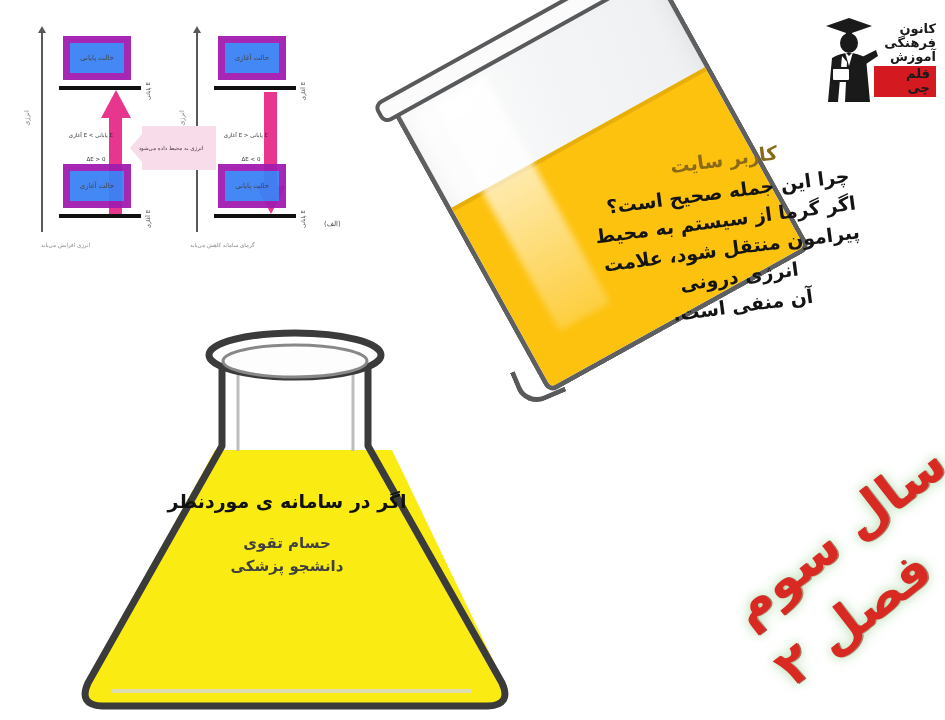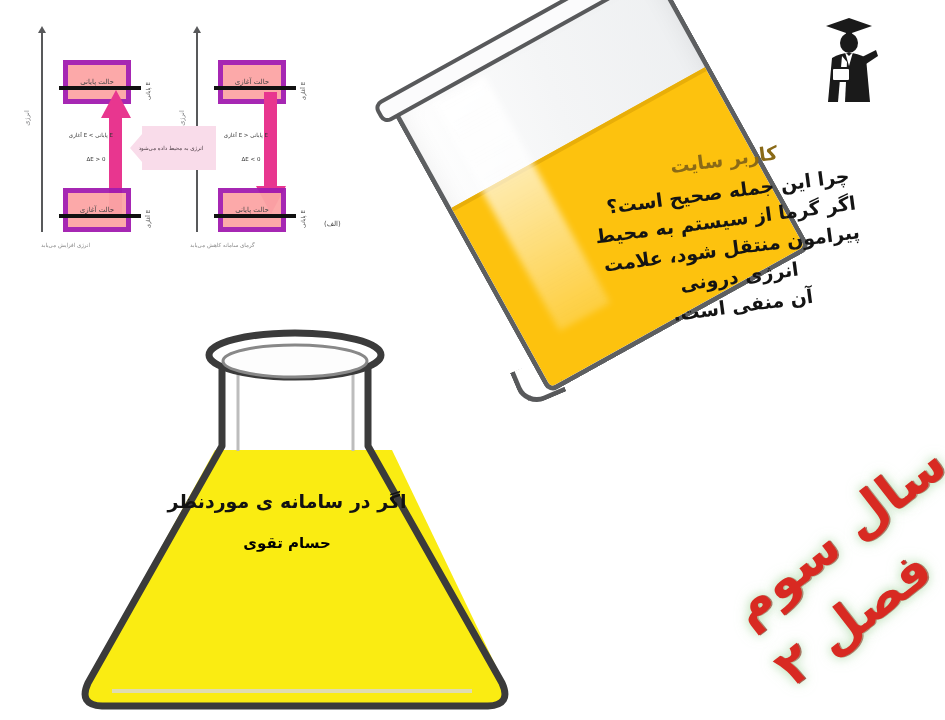--- a/index.html
+++ b/index.html
@@ -13,23 +13,23 @@
 
   
   .diagram{position:absolute;left:12px;top:14px;width:320px;height:250px;}
   .diagram .panel{position:absolute;top:0;height:250px;width:150px;}
   .panel.left{left:160px;}
   .panel.right{left:5px;}
   .yaxis{position:absolute;left:24px;top:18px;width:1.6px;height:200px;background:#58595b;}
   .yaxis:before{content:"";position:absolute;left:-3.2px;top:-6px;border-left:4px solid transparent;border-right:4px solid transparent;border-bottom:7px solid #58595b;}
   .ylab{position:absolute;left:2px;top:100px;font-size:6.5px;color:#55565a;
         transform:rotate(-90deg);transform-origin:center;white-space:nowrap;opacity:.75;}
-  .box{position:absolute;background:#fca5a5;border:5px solid #a21caf;
+  .box{position:absolute;background:#3b82f6;border:7px solid #a21caf;
        font-size:7px;color:#3b3b3b;display:flex;align-items:center;justify-content:center;
-       box-sizing:border-box;letter-spacing:0;opacity:.95;margin-top:24px;}
+       box-sizing:border-box;letter-spacing:0;opacity:.95;}
   .box.upper{left:46px;top:22px;width:68px;height:44px;}
   .box.lower{left:46px;top:150px;width:68px;height:44px;}
   .level{position:absolute;left:42px;width:82px;height:4px;background:#111;}
   .level.top{top:72px;}
   .level.bot{top:200px;}
   .lvl-tag{position:absolute;font-size:5.5px;color:#444;transform:rotate(-90deg) ;white-space:nowrap;}
   .arrowShaft{position:absolute;background:#e8368f;}
   
   .p-down .arrowShaft{left:92px;top:78px;width:13px;height:100px;}
   .p-down .arrowHead{position:absolute;left:84px;top:172px;width:0;height:0;
@@ -70,21 +70,21 @@
   .bt-title{font-size:19px;font-weight:bold;color:#8a6a17;margin-bottom:3px;line-height:1.45;}
   .bt-line{font-size:19px;font-weight:bold;color:#141414;line-height:1.52;white-space:nowrap;}
 
   
   .flask-wrap{position:absolute;left:52px;top:275px;width:500px;height:448px;}
   .flask{position:absolute;left:20px;top:8px;width:460px;height:440px;}
   .flask svg{position:absolute;left:0;top:0;}
   .flask-text{position:absolute;left:60px;top:212px;width:350px;text-align:center;}
   .ft-line{font-size:19px;font-weight:bold;color:#121212;line-height:1.55;white-space:nowrap;}
   .ft-sig{margin-top:16px;}
-  .ft-sig div{font-size:15px;font-weight:bold;color:#000000;line-height:1.5;}
+  .ft-sig div{font-size:15px;font-weight:bold;color:#404040;line-height:1.5;}
 
   
   .redtitle{position:absolute;left:660px;top:420px;width:285px;height:250px;}
   .rt{position:absolute;font-weight:bold;color:#d82a22;white-space:nowrap;
       text-shadow:0 0 9px rgba(190,225,185,.95),0 0 16px rgba(200,230,195,.8),1px 1px 0 #8d1010;
       font-family:"DejaVu Sans","Liberation Sans",sans-serif;}
   .rt1{font-size:52px;right:6px;top:6px;transform:rotate(-38deg);transform-origin:100% 50%;}
   .rt2{font-size:52px;right:20px;top:112px;transform:rotate(-38deg);transform-origin:100% 50%;}
 
   
@@ -178,20 +178,21 @@
         <ellipse cx="223" cy="78" rx="72" ry="16" fill="#fdfdfd" stroke="#888888" stroke-width="3"></ellipse>
 
         <path d="M40,408 L400,408" stroke="#d8d8d8" stroke-width="4" fill="none" opacity=".8"></path>
       </svg>
     </div>
 
     <div class="flask-text">
       <div class="ft-line">اگر در سامانه ی موردنظر</div>
       <div class="ft-sig">
         <div>حسام تقوی</div>
+        <div>دانشجو پزشکی</div>
       </div>
     </div>
   </div>
 
   <div class="redtitle">
     <div class="rt rt1">سال سوم</div>
     <div class="rt rt2">فصل ۲</div>
   </div>
 
   <div class="logo">
@@ -204,15 +205,21 @@
 
       <path d="M14,48 Q31,38 48,48 L52,92 L10,92 Z" fill="#1a1a1a"></path>
 
       <path d="M27,42 L31,56 L35,42 L31,46 Z" fill="#ffffff"></path>
       <path d="M24,46 L20,92 L27,92 L29,52 Z" fill="#ffffff"></path>
 
       <rect x="14" y="58" width="18" height="13" rx="2" fill="#ffffff" stroke="#1a1a1a" stroke-width="2"></rect>
 
       <path d="M42,48 L58,40 L60,46 L45,56 Z" fill="#1a1a1a"></path>
     </svg>
+    <div class="logo-words">
+      <span>کانون</span>
+      <span>فرهنگی</span>
+      <span>آموزش</span>
+      <span class="logo-badge">قلم چی</span>
+    </div>
   </div>
 
 </div>
 
 </body></html>

